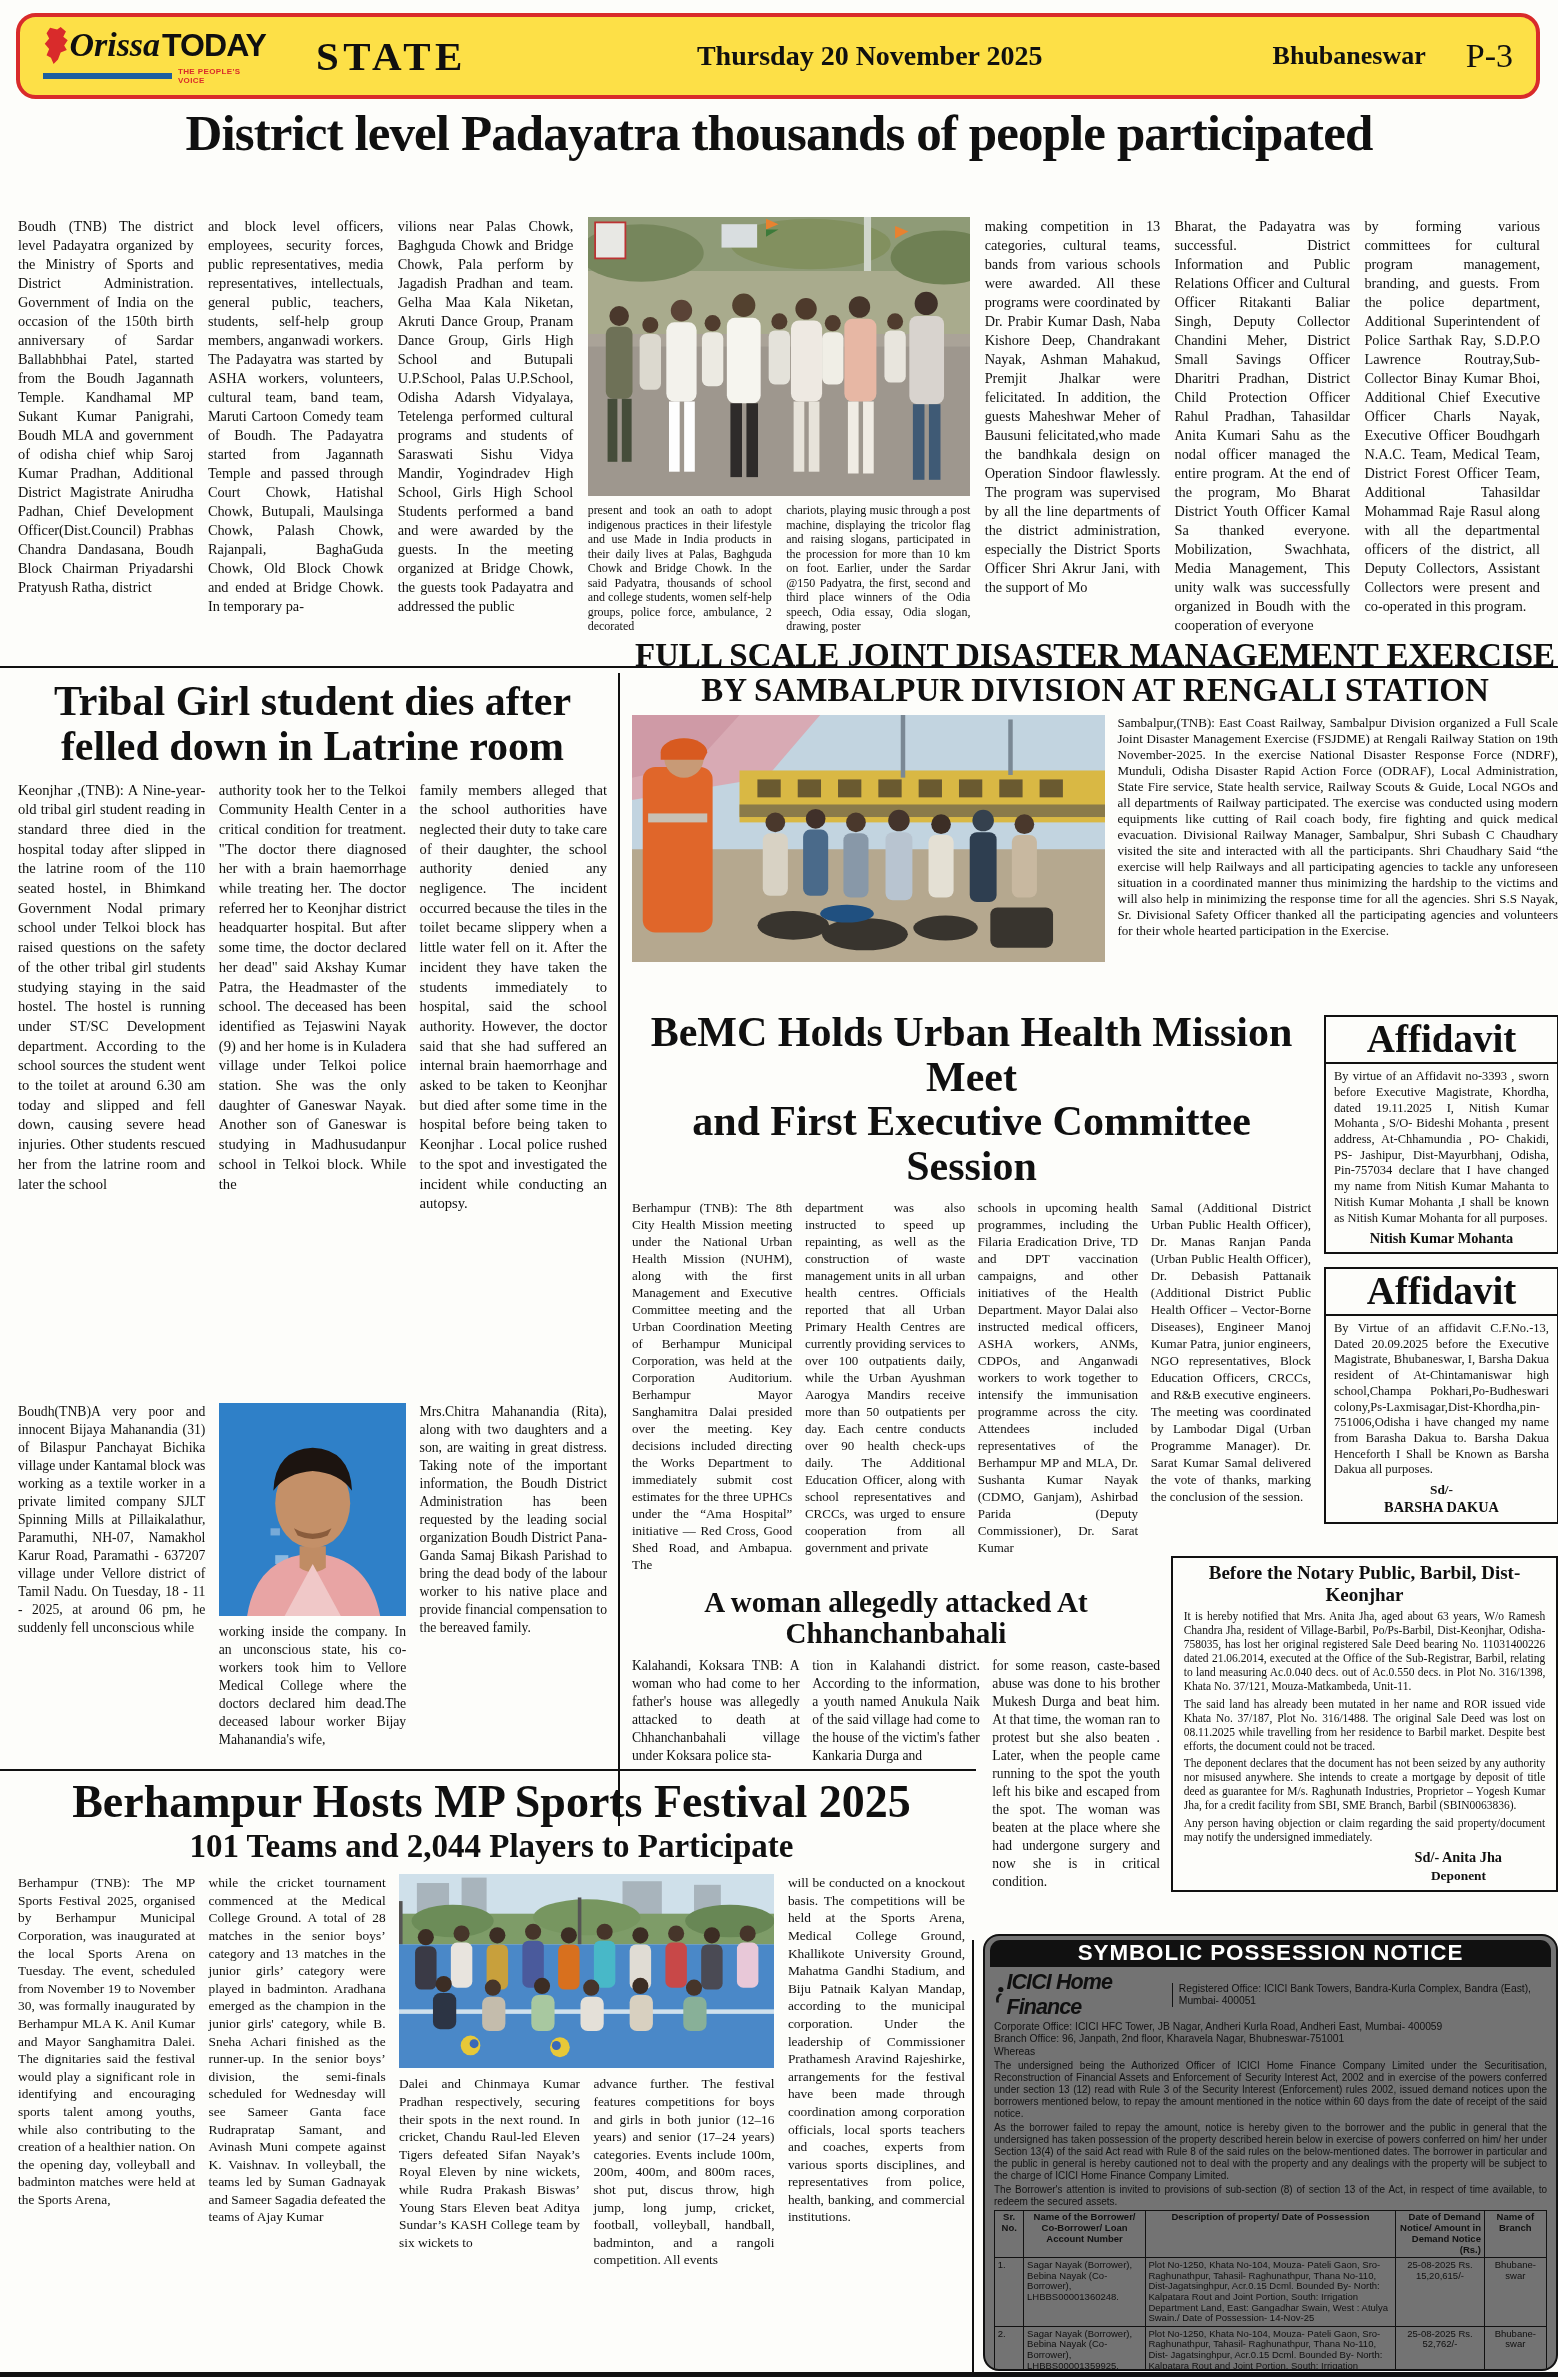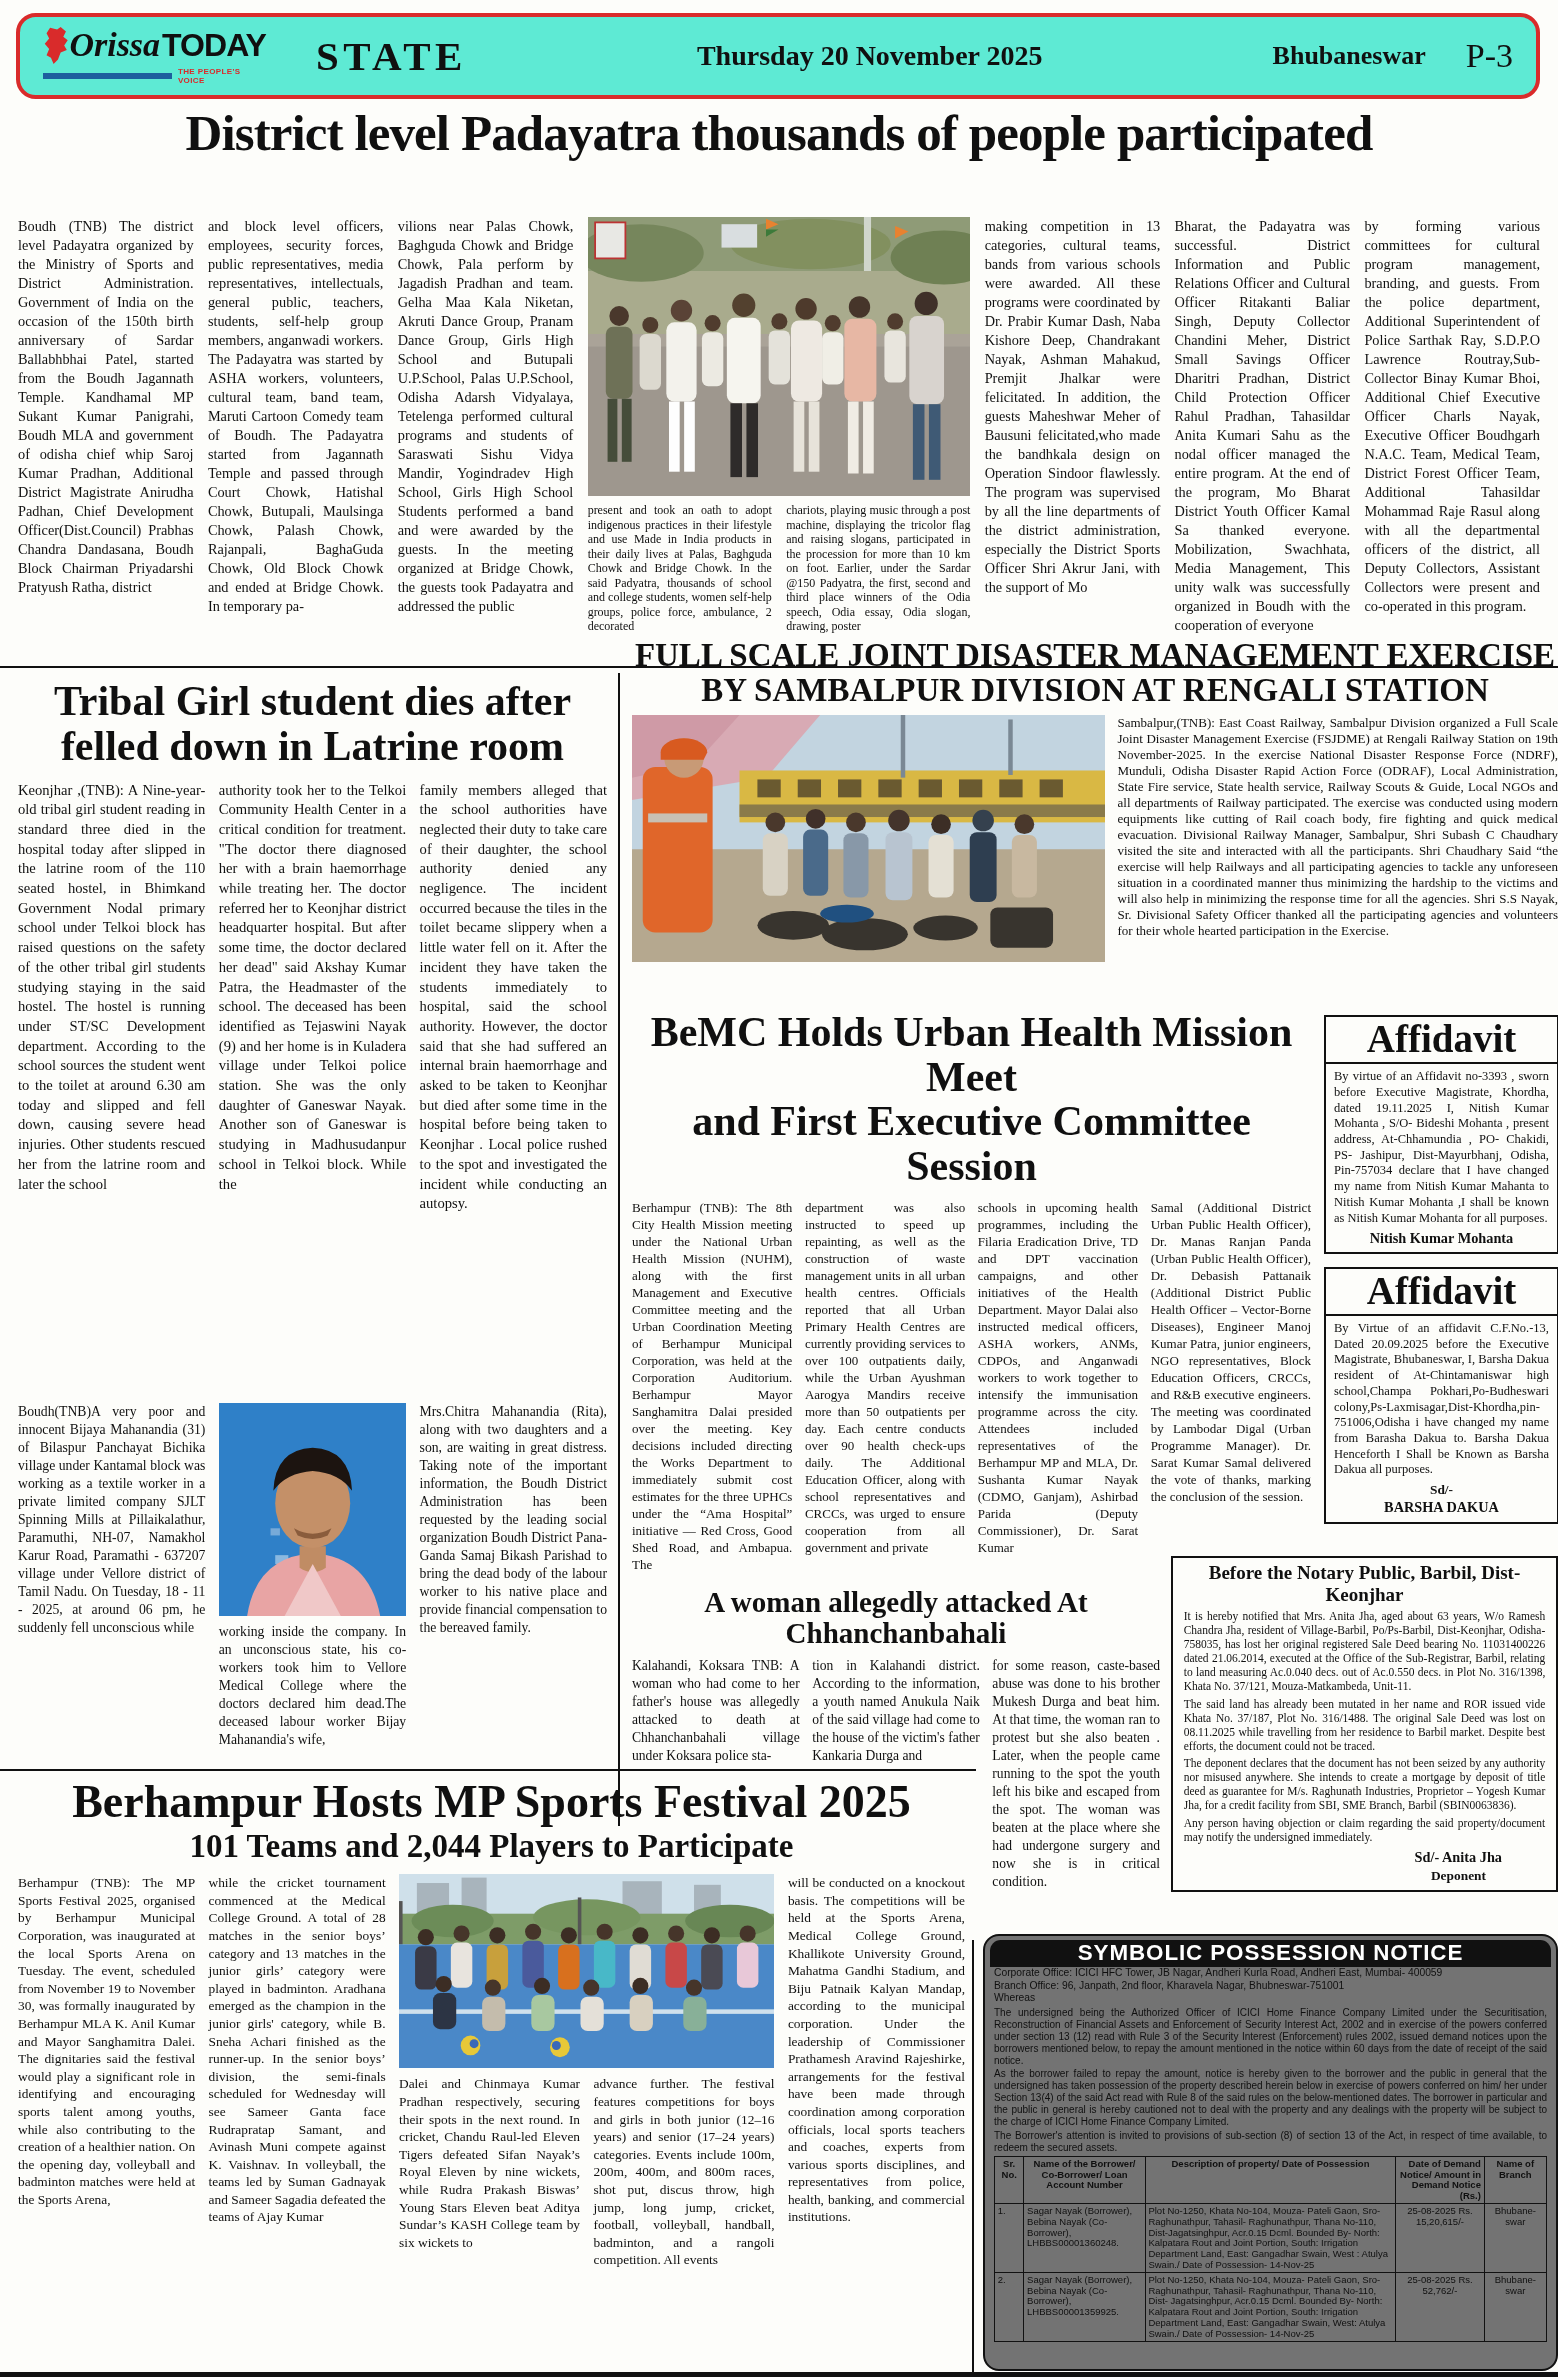--- a/index.html
+++ b/index.html
@@ -1,20 +1,20 @@
 <!DOCTYPE html>
 <html style="font-size:14.3px"><head>
 <meta charset="utf-8">
 <style>
   html,body{margin:0;padding:0;background:#ffffff;}
   .page{position:relative;width:1558px;height:2377px;background:#fdfdfa;font-family:"Liberation Serif",serif;color:#101010;overflow:hidden;}
   .abs{position:absolute;}
 
   
-  .masthead{left:16px;top:12.5px;width:1524px;height:86px;border:4.5px solid #d92b2b;border-radius:19.7px;background:#5eead4;display:flex;align-items:center;padding:0 23px;box-sizing:border-box;}
+  .masthead{left:16px;top:12.5px;width:1524px;height:86px;border:4.5px solid #d92b2b;border-radius:19.7px;background:#fde047;display:flex;align-items:center;padding:0 23px;box-sizing:border-box;}
   .logo-wrap{display:flex;flex-direction:column;width:224px;}
   .logo-row{display:flex;align-items:baseline;gap:1.8px;}
   .logo-map{width:30px;height:39px;margin-right:-5.4px;align-self:center;}
   .logo-italic{font-size:34px;font-style:italic;font-weight:bold;font-family:"Liberation Serif",serif;}
   .logo-bold{font-size:32px;font-weight:bold;font-family:"Liberation Sans",sans-serif;letter-spacing:-0.9px;}
   .logo-underline{display:flex;align-items:center;gap:5.4px;margin-top:1.8px;}
   .logo-bar{width:134px;height:6.3px;background:#1d5f9e;}
   .logo-tagline{font-family:"Liberation Sans",sans-serif;font-size:8px;font-weight:bold;color:#d92b2b;letter-spacing:0.4px;}
   .m-sec{font-size:41px;font-weight:bold;letter-spacing:4.5px;margin-left:49px;}
   .m-date{flex:1;text-align:center;font-size:28px;font-weight:bold;}
@@ -366,20 +366,30 @@
         </div>
       </div>
       <div class="col" style="font-size:13.4px;line-height:17.6px;">will be conducted on a knockout basis. The competitions will be held at the Sports Arena, Medical College Ground, Khallikote University Ground, Mahatma Gandhi Stadium, and Biju Patnaik Kalyan Mandap, according to the municipal corporation.  Under the leadership of Commissioner Prathamesh Aravind Rajeshirke, arrangements for the festival have been made through coordination among corporation officials, local sports teachers and coaches, experts from various sports disciplines, and representatives from police, health, banking, and commercial institutions.</div>
     </div>
   </div>
 
   <div class="abs vrule" style="left:972px;top:1940px;width:1.8px;height:432px;"></div>
 
   <div class="abs icici-box" style="left:983px;top:1934px;width:575px;height:437px;">
     <div class="icici-title">SYMBOLIC POSSESSION NOTICE</div>
+    <div class="icici-head">
+      <div class="icici-logo">
+        <svg width="12.5" height="19.7" viewBox="0 0 14 22">
+            <circle cx="9" cy="4" r="3.4" fill="#111"></circle>
+            <path d="M3 21 Q1 12 8 9 L11 10 Q5 13 6.5 21 Z" fill="#111"></path>
+          </svg>
+        <span>ICICI Home Finance</span>
+      </div>
+      <div class="icici-reg">Registered Office: ICICI Bank Towers, Bandra-Kurla Complex, Bandra (East), Mumbai- 400051</div>
+    </div>
     <div class="icici-line">Corporate Office: ICICI HFC Tower, JB Nagar, Andheri Kurla Road, Andheri East, Mumbai- 400059</div>
     <div class="icici-line">Branch Office: 96, Janpath, 2nd floor, Kharavela Nagar, Bhubneswar-751001</div>
     <div class="icici-line">Whereas</div>
     <div class="icici-p">The undersigned being the Authorized Officer of ICICI Home Finance Company Limited under the Securitisation, Reconstruction of Financial Assets and Enforcement of Security Interest Act, 2002 and in exercise of the powers conferred under section 13 (12) read with Rule 3 of the Security Interest (Enforcement) rules 2002, issued demand notices upon the borrowers mentioned below, to repay the amount mentioned in the notice within 60 days from the date of receipt of the said notice.</div>
     <div class="icici-p">As the borrower failed to repay the amount, notice is hereby given to the borrower and the public in general that the undersigned has taken possession of the property described herein below in exercise of powers conferred on him/ her under Section 13(4) of the said Act read with Rule 8 of the said rules on the below-mentioned dates. The borrower in particular and the public in general is hereby cautioned not to deal with the property and any dealings with the property will be subject to the charge of ICICI Home Finance Company Limited.</div>
     <div class="icici-p">The Borrower's attention is invited to provisions of sub-section (8) of section 13 of the Act, in respect of time available, to redeem the secured assets.</div>
     <table class="icici-table">
       <tbody>
           <tr>
         <th style="width:23px;">Sr. No.</th>

